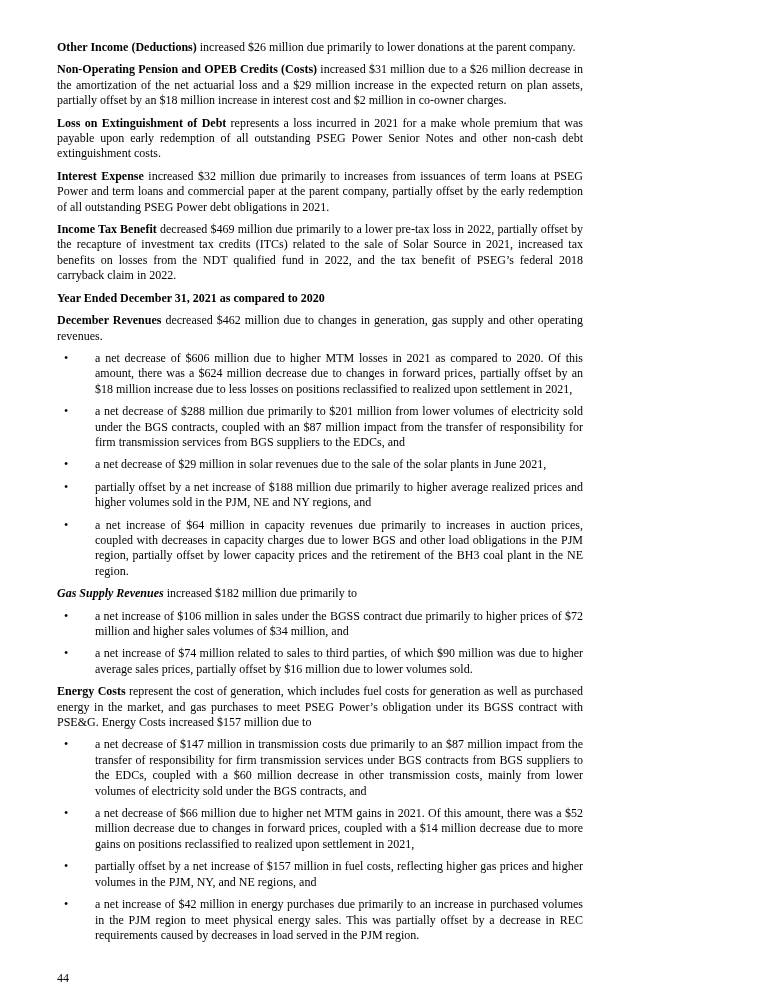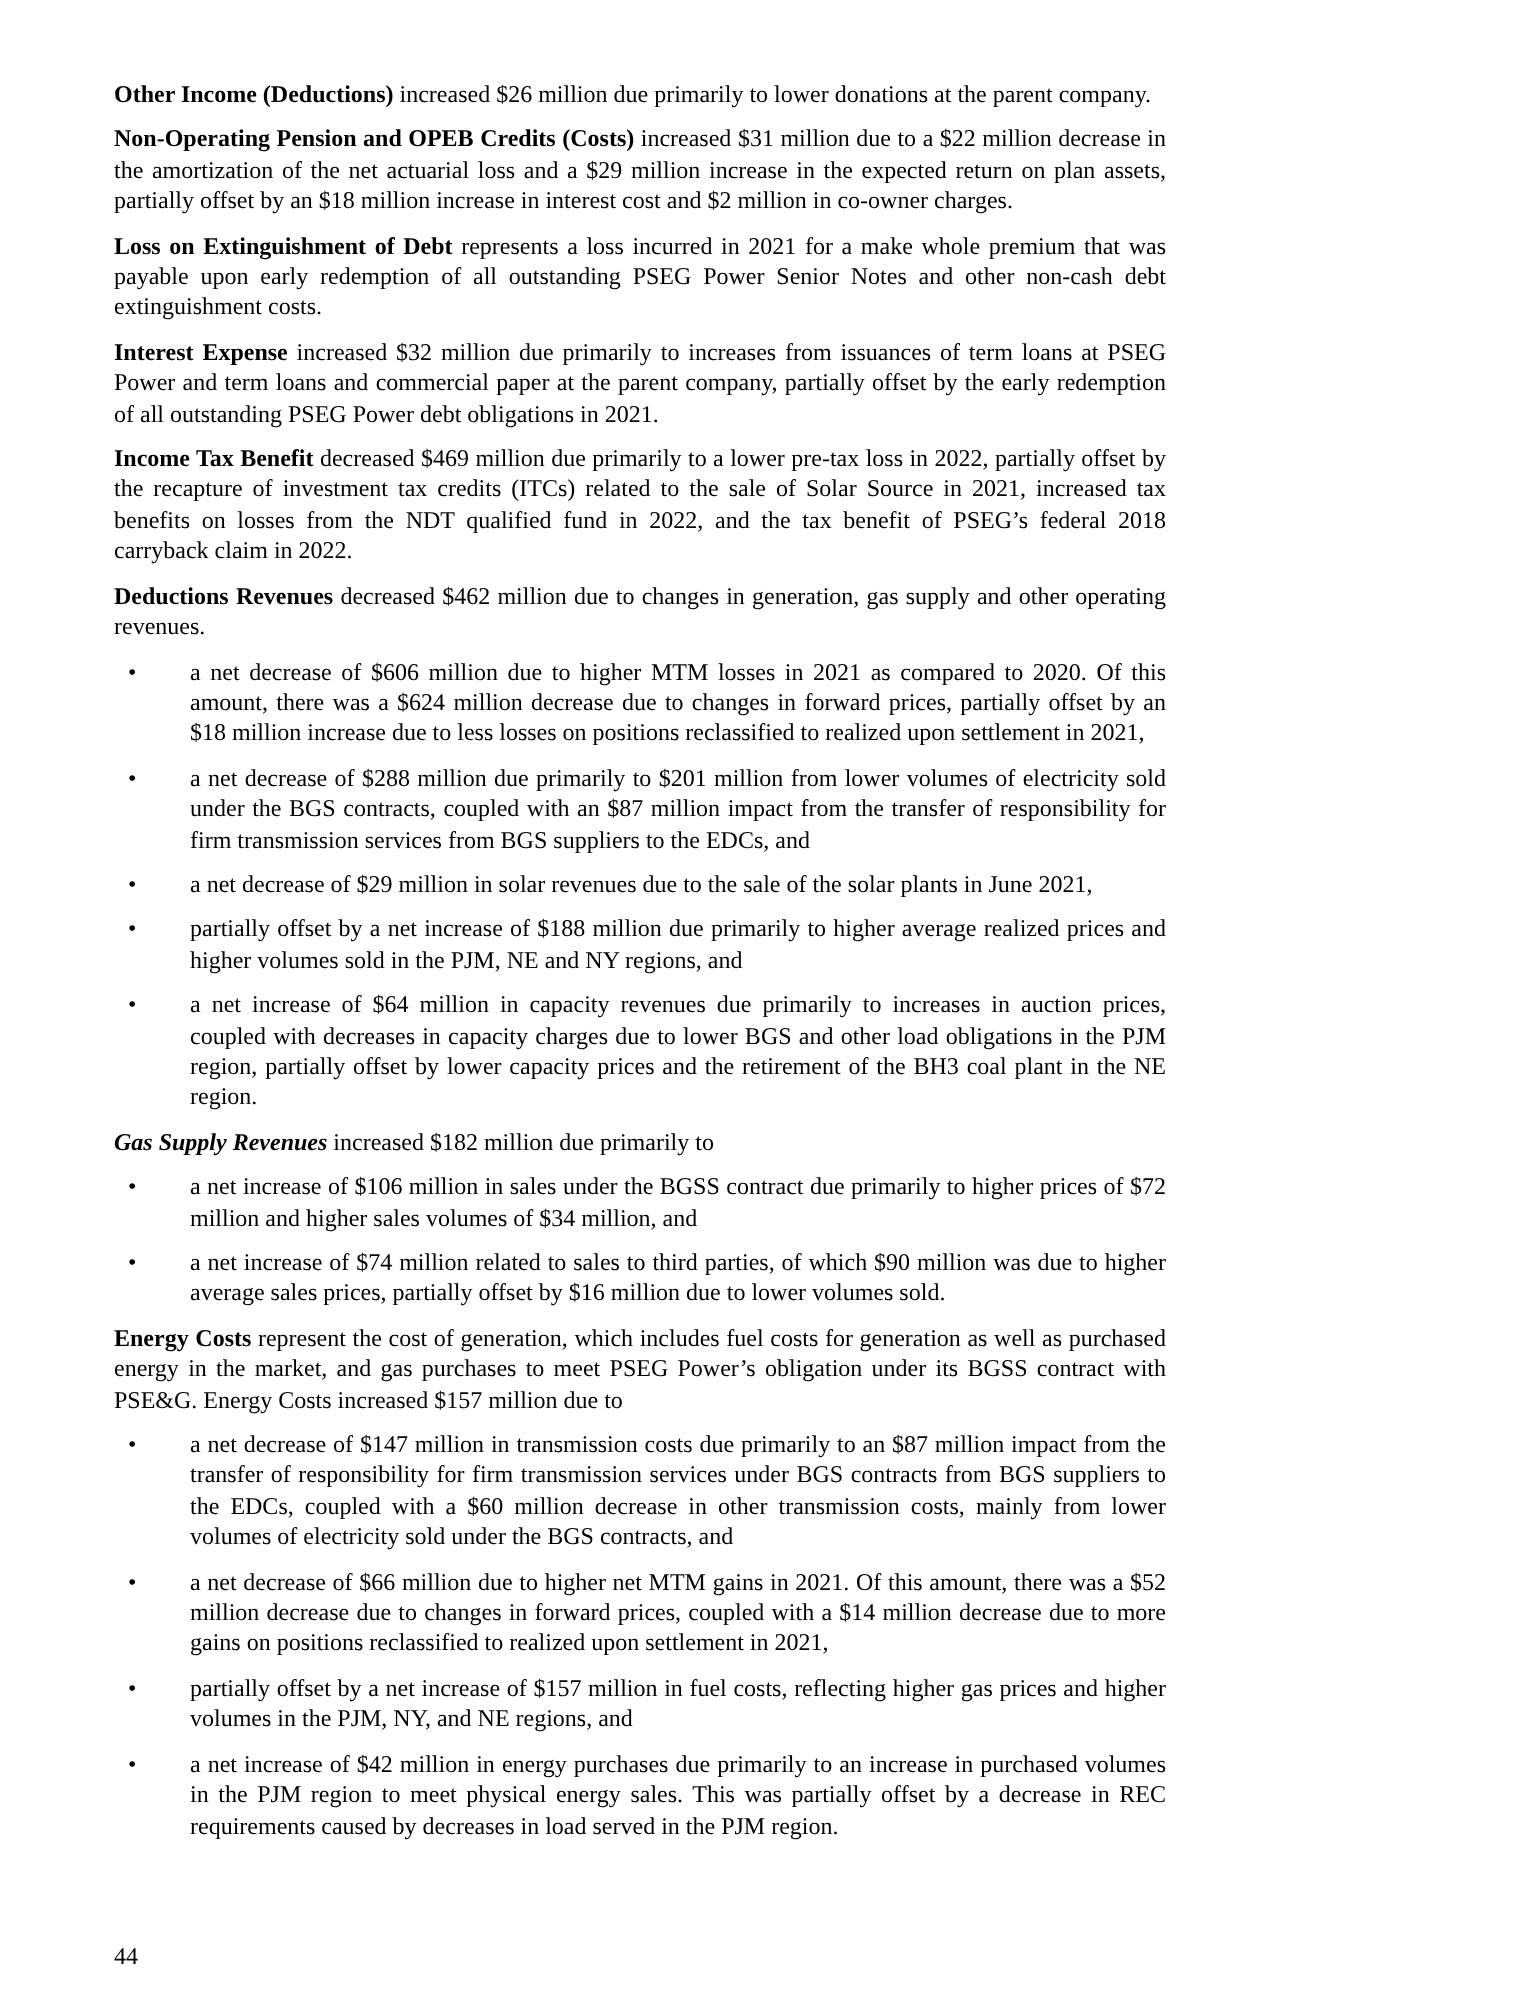--- a/index.html
+++ b/index.html
@@ -59,30 +59,31 @@
     padding-top: 12px;
   }
 </style>
 </head>
 <body>
 
 <div class="page">
 
   <p class="para"><span class="lead-b">Other Income (Deductions)</span><span> increased $26 million due primarily to lower donations at the parent company.</span></p>
 
-  <p class="para"><span class="lead-b">Non-Operating Pension and OPEB Credits (Costs)</span><span> increased $31 million due to a $22 million decrease in the amortization of the net actuarial loss and a $29 million increase in the expected return on plan assets, partially offset by an $18 million increase in interest cost and $2 million in co-owner charges.</span></p>
+  <p class="para"><span class="lead-b">Non-Operating Pension and OPEB Credits (Costs)</span><span> increased $31 million due to a $26 million decrease in the amortization of the net actuarial loss and a $29 million increase in the expected return on plan assets, partially offset by an $18 million increase in interest cost and $2 million in co-owner charges.</span></p>
 
   <p class="para"><span class="lead-b">Loss on Extinguishment of Debt</span><span> represents a loss incurred in 2021 for a make whole premium that was payable upon early redemption of all outstanding PSEG Power Senior Notes and other non-cash debt extinguishment costs.</span></p>
 
   <p class="para"><span class="lead-b">Interest Expense</span><span> increased $32 million due primarily to increases from issuances of term loans at PSEG Power and term loans and commercial paper at the parent company, partially offset by the early redemption of all outstanding PSEG Power debt obligations in 2021.</span></p>
 
   <p class="para"><span class="lead-b">Income Tax Benefit</span><span> decreased $469 million due primarily to a lower pre-tax loss in 2022, partially offset by the recapture of investment tax credits (ITCs) related to the sale of Solar Source in 2021, increased tax benefits on losses from the NDT qualified fund in 2022, and the tax benefit of PSEG’s federal 2018 carryback claim in 2022.</span></p>
 
+  <h3 class="heading">Year Ended December 31, 2021 as compared to 2020</h3>
 
-  <p class="para"><span class="lead-b">Deductions Revenues</span><span> decreased $462 million due to changes in generation, gas supply and other operating revenues.</span></p>
+  <p class="para"><span class="lead-b">December Revenues</span><span> decreased $462 million due to changes in generation, gas supply and other operating revenues.</span></p>
 
 
   <div class="bullet">
       <span class="bullet-marker">•</span>
       <span class="bullet-text">a net decrease of $606 million due to higher MTM losses in 2021 as compared to 2020. Of this amount, there was a $624 million decrease due to changes in forward prices, partially offset by an $18 million increase due to less losses on positions reclassified to realized upon settlement in 2021,</span>
     </div>
 
   <div class="bullet">
       <span class="bullet-marker">•</span>
       <span class="bullet-text">a net decrease of $288 million due primarily to $201 million from lower volumes of electricity sold under the BGS contracts, coupled with an $87 million impact from the transfer of responsibility for firm transmission services from BGS suppliers to the EDCs, and</span>

